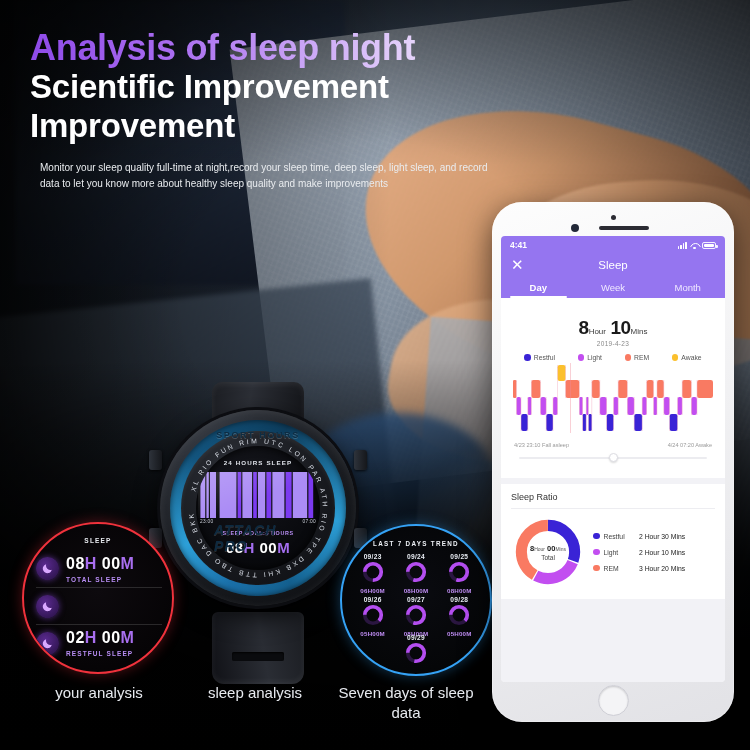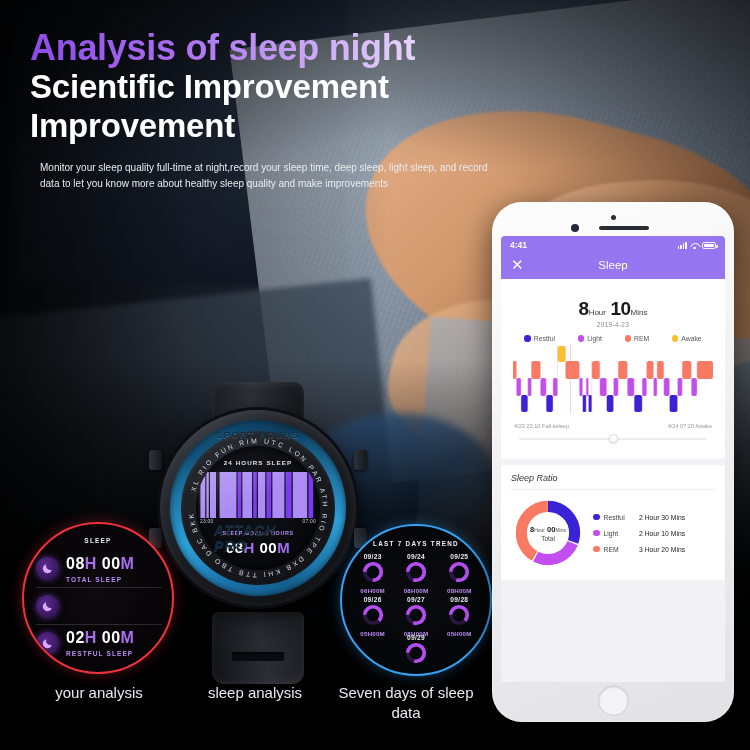--- a/index.html
+++ b/index.html
@@ -169,21 +169,21 @@
   .chart-foot { display:flex; justify-content:space-between; font-size:5.6px; color:#9a9a9a;
                 padding:1px 3px 0 3px; }
 
   .slider { margin:5px 8px 8px 8px; height:9px; position:relative; }
   .slider .track { position:absolute; left:0; right:0; top:3.5px; height:2px; background:#ececf0; border-radius:2px; }
   .slider .knob { position:absolute; left:50%; top:0; width:9px; height:9px; margin-left:-4.5px;
                   border-radius:50%; background:#fff; border:1px solid #dddde3;
                   box-shadow:0 1px 2px rgba(0,0,0,.15); }
 
   .ratio-card { background:#fff; margin-top:6px; padding:8px 10px 10px 10px; }
-  .ratio-title { font-size:9px; color:#333; font-weight:500;font-style:italic; }
+  .ratio-title { font-size:9px; color:#333; font-weight:500; }
   .ratio-rule { height:1px; background:#ededf1; margin:6px 0 6px 0; }
   .ratio-body { display:flex; align-items:center; gap:8px; }
   .donut-box { position:relative; width:74px; height:74px; flex:0 0 auto; }
   .donut-center { position:absolute; inset:0; display:flex; flex-direction:column;
                   align-items:center; justify-content:center; }
   .donut-center .dc1 { font-size:7.5px; font-weight:700; color:#1a1a1a; }
   .donut-center .dc1 .u { font-size:5px; font-weight:500; color:#555; }
   .donut-center .dc2 { font-size:6.5px; color:#444; margin-top:1px; }
   .ratio-list { flex:1; }
   .ratio-row { display:flex; align-items:center; font-size:6.8px; color:#444; padding:4.5px 0; }
@@ -342,20 +342,25 @@
                 <i></i>
                 <i></i>
               </span>
             <span class="wifi"></span>
             <span class="batt"></span>
           </span>
         </div>
         <div class="navbar">
           <span class="nav-close">✕</span>
           <span class="nav-title">Sleep</span>
+        </div>
+        <div class="tabs">
+          <div class="tab active">Day</div>
+          <div class="tab">Week</div>
+          <div class="tab">Month</div>
         </div>
       </div>
 
       <div class="app-body">
 
         <div class="card">
           <div class="total">
             <div>
               <span class="big">8</span><span class="sm">Hour</span>
               <span class="big">10</span><span class="sm">Mins</span>

